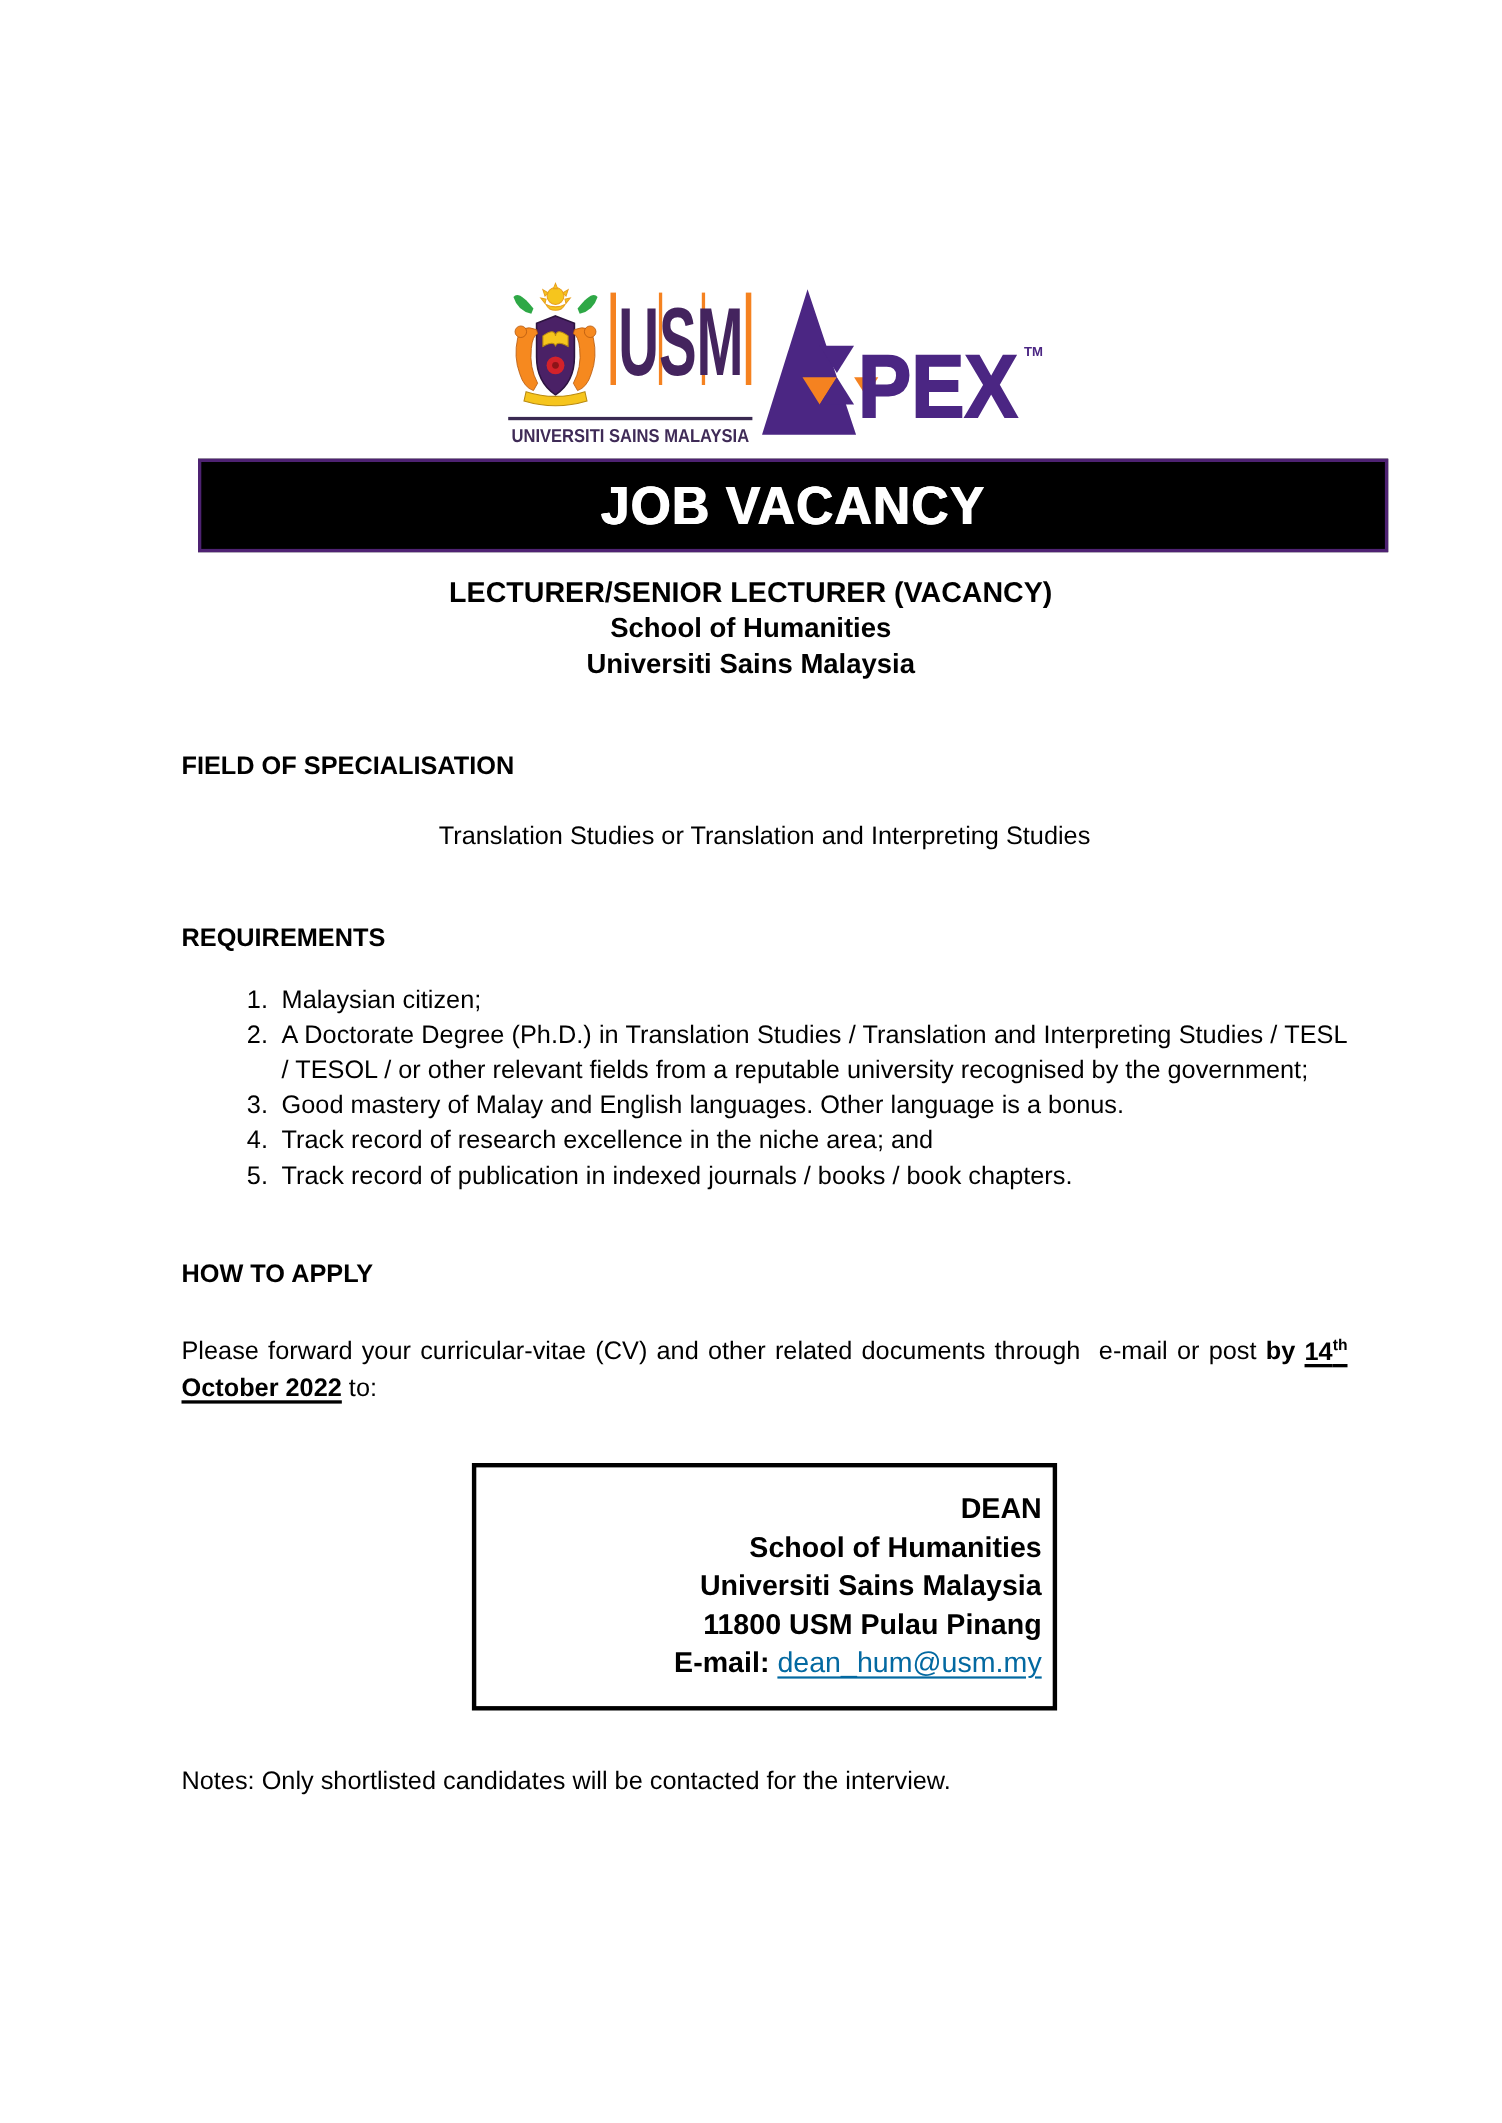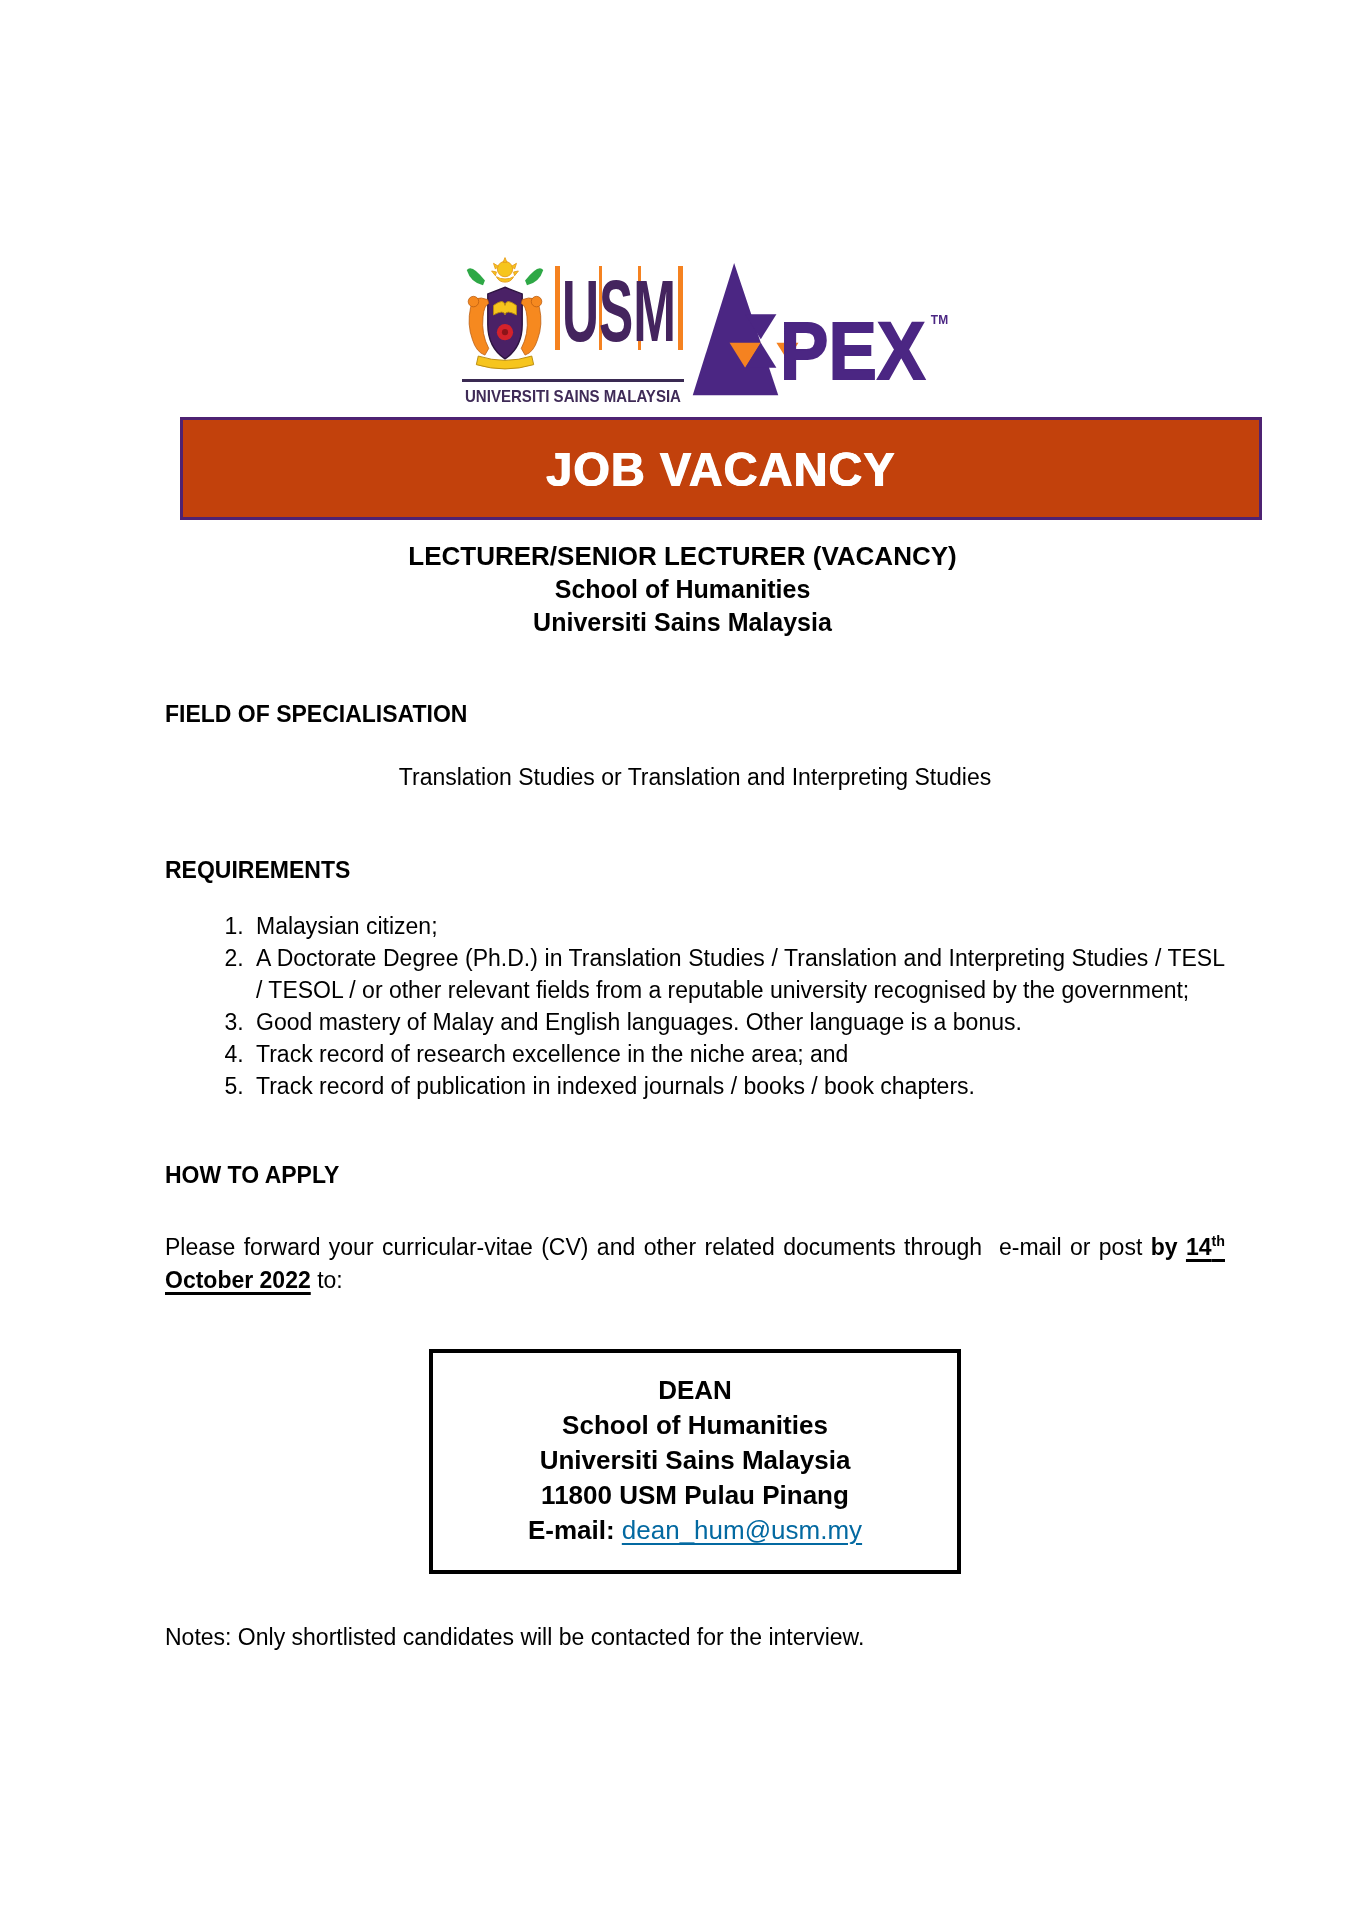--- a/index.html
+++ b/index.html
@@ -27,22 +27,22 @@
   .crest-svg{display:block;}
   .usm-mark-svg{display:block;margin-top:10px;}
   .logo-rule{height:3px;background:#3a2a52;margin-top:4px;width:222px;}
   .usm-wordmark-svg{display:block;margin-top:3px;}
   .apex-svg{display:block;margin-top:7px;}
   
   .banner{
     box-sizing:border-box;
     margin-left:180px;
     margin-top:10px;
-    width:1082px;height:103px;
-    background:#c2410c;
+    width:1082px;height:85px;
+    background:#000000;
     border:3px solid #4E2272;
     display:flex;align-items:center;justify-content:center;
   }
   .banner-title{
     color:#ffffff;
     font-size:47px;
     font-weight:bold;
     letter-spacing:1px;
     text-shadow:0.6px 0 0 #fff,-0.6px 0 0 #fff;
     transform:scaleY(1.04);
@@ -81,21 +81,21 @@
     text-underline-offset:4px;
   }
   .deadline sup{font-size:0.62em;}
   
   .contact-box{
     box-sizing:border-box;
     width:532px;
     margin:52px auto 0 auto;
     border:4px solid #000;
     padding:20px 10px 22px 10px;
-    text-align:center;
+    text-align:right;
   }
   .contact-line{font-size:26px;font-weight:bold;line-height:35px;}
   .email-line{font-size:26px;line-height:35px;}
   .email-label{font-weight:bold;}
   .email-link{
     color:#0369a1;
     text-decoration:underline;
     text-decoration-thickness:2px;
     text-underline-offset:4px;
     cursor:pointer;

